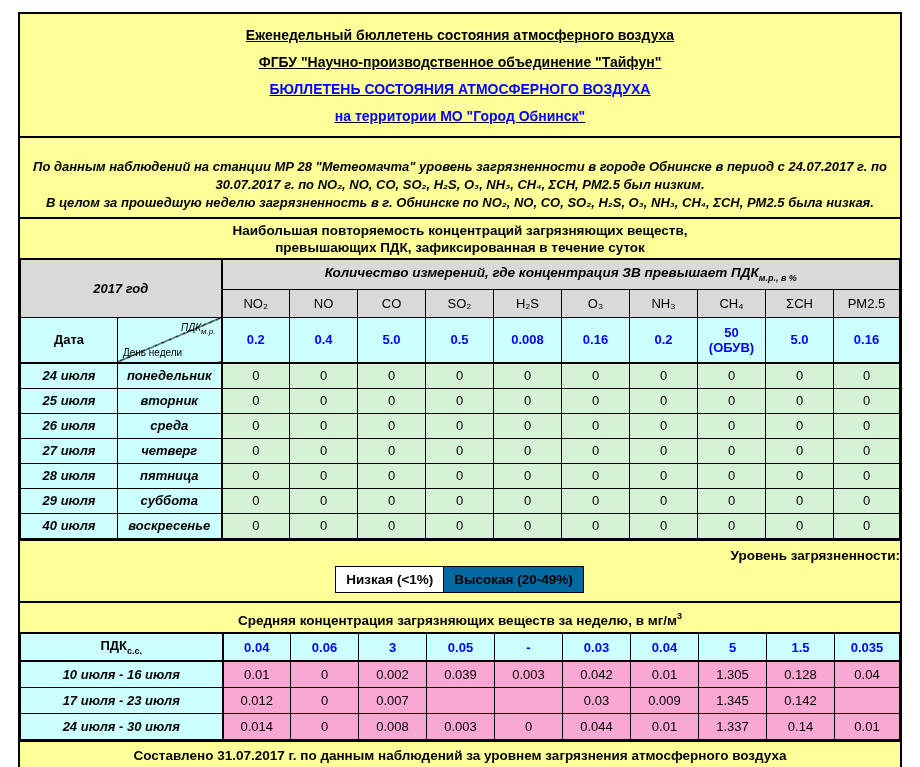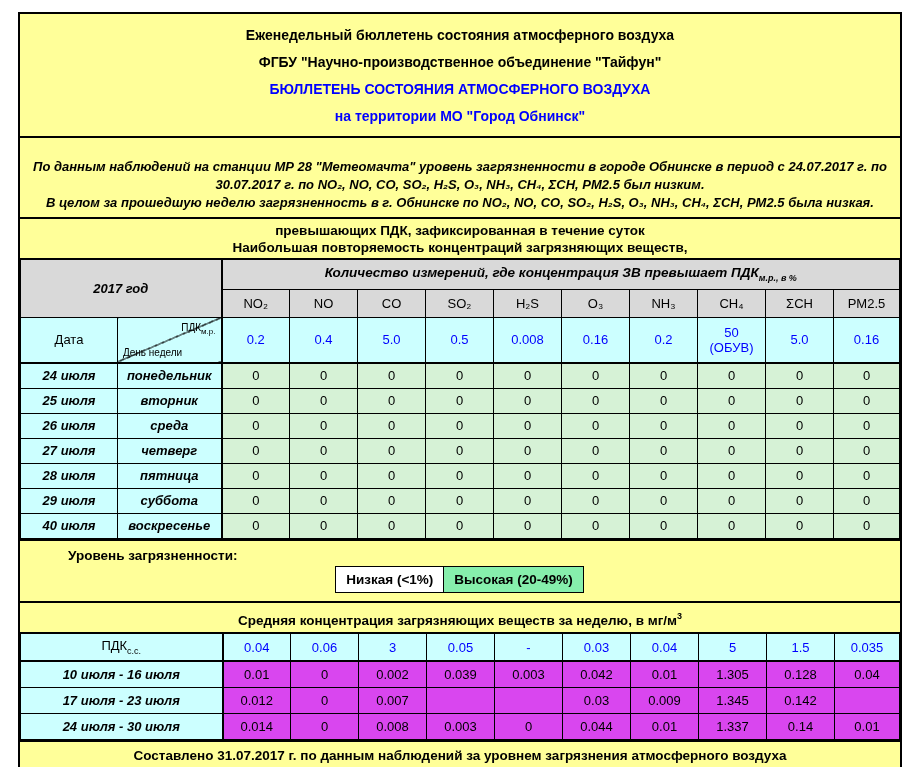--- a/index.html
+++ b/index.html
@@ -1,62 +1,62 @@
 <!DOCTYPE html>
 <html><head>
 <meta charset="utf-8">
 <style>
   html,body{margin:0;padding:0;background:#ffffff;}
   body{width:920px;height:767px;font-family:"Liberation Sans","DejaVu Sans",sans-serif;color:#000;}
   .doc{width:884px;margin:12px 18px;border:2px solid #000;box-sizing:border-box;background:#ffff99;}
   .sec{border-top:2px solid #000;}
   .sec:first-child{border-top:none;}
   .blue{color:#0000ff;}
-  .bold{font-weight:normal;}
+  .bold{font-weight:bold;}
   .bi{font-weight:bold;font-style:italic;}
 
   
-  .hdr{padding:8px 0 6px 0;}
+  .hdr{padding:8px 0 6px 0;text-decoration:underline;}
   .hdr div{line-height:27px;font-size:14px;font-weight:bold;text-align:center;}
 
   
   .summary{padding:20px 10px 5px 10px;font-size:13px;line-height:18px;}
   .summary div{font-weight:bold;font-style:italic;text-align:center;}
 
   
   .band{padding:3px 0 2px 0;font-size:13.5px;line-height:17px;font-weight:bold;text-align:center;}
 
   
   table{border-collapse:collapse;table-layout:fixed;width:100%;}
   td{border:1px solid #000;text-align:center;vertical-align:middle;font-size:13px;padding:0 2px;overflow:hidden;}
   .grey{background:#d9d9d9;}
   .cyan{background:#ccffff;}
   .green{background:#d6f2d6;}
-  .white{background:#d946ef;}
+  .white{background:#f9a8d4;}
   .bl2{border-left:2px solid #000;}
   .bb2{border-bottom:2px solid #000;}
   .bt2{border-top:2px solid #000;}
   sub{font-size:9px;}
   sup{font-size:9px;}
 
   .r-h1{height:30px;}
   .r-h2{height:28px;}
   .r-pdk{height:46px;}
   .r-day{height:25px;}
   .r-wk{height:26px;}
 
   
   .diag{position:relative;padding:0;background-image:linear-gradient(to bottom right,transparent 49.3%,#000 49.3%,#000 50.7%,transparent 50.7%);}
-  .diag .d-top{position:absolute;top:4px;right:5px;font-size:10px;}
+  .diag .d-top{position:absolute;top:4px;right:5px;font-size:10px;font-style:italic;}
   .diag .d-top sub{font-size:8px;}
   .diag .d-bot{position:absolute;bottom:4px;left:5px;font-size:10px;}
 
   
   .legend{padding:5px 0 8px 0;}
-  .legend-title{font-size:13.5px;font-weight:bold;text-align:left;line-height:20px;padding-left:48px;}
+  .legend-title{font-size:13.5px;font-weight:bold;text-align:right;line-height:20px;}
   .legend-row{display:flex;justify-content:center;}
   .legend-row .cell{border:1px solid #000;margin-left:-1px;padding:4px 10px;font-size:13.5px;font-weight:bold;line-height:17px;}
 
   
   .footer{padding:5px 0 6px 0;font-size:13.5px;line-height:18px;font-weight:bold;text-align:center;}
 </style>
 </head>
 <body>
 
 <div class="doc">
@@ -68,22 +68,22 @@
     <div class="blue">на территории МО "Город Обнинск"</div>
   </div>
 
   <div class="sec summary">
     <div>По данным наблюдений на станции МР 28 "Метеомачта" уровень загрязненности в городе Обнинске в период с 24.07.2017 г. по 30.07.2017 г. по NO₂, NO, CO, SO₂, H₂S, O₃, NH₃, CH₄, ΣCH, PM2.5 был низким.</div>
     <div>В целом за прошедшую неделю загрязненность в г. Обнинске по NO₂, NO, CO, SO₂, H₂S, O₃, NH₃, CH₄, ΣCH, PM2.5 была низкая.</div>
   </div>
 
   <div class="sec">
     <div class="band">
+      <div>Наибольшая повторяемость концентраций загрязняющих веществ,</div>
       <div>превышающих ПДК, зафиксированная в течение суток</div>
-      <div>Наибольшая повторяемость концентраций загрязняющих веществ,</div>
     </div>
     <table class="bt2">
       <colgroup>
         <col style="width:97px">
           <col style="width:104px">
         <col style="width:68px">
           <col style="width:68px">
           <col style="width:68px">
           <col style="width:68px">
           <col style="width:68px">
@@ -229,21 +229,21 @@
         <td class="green">0</td>
       </tr>
     </tbody>
       </table>
   </div>
 
   <div class="sec legend">
     <div class="legend-title">Уровень загрязненности:</div>
     <div class="legend-row">
       <div class="cell" style="background: #ffffff;">Низкая (&lt;1%)</div>
-      <div class="cell" style="background: #86efac;">Высокая (20-49%)</div>
+      <div class="cell" style="background: #0369a1;">Высокая (20-49%)</div>
     </div>
   </div>
 
   <div class="sec">
     <div class="band" style="padding:5px 0 4px 0;"><span>Средняя концентрация загрязняющих веществ за неделю, в мг/м</span><sup>3</sup></div>
     <table class="bt2">
       <colgroup>
         <col style="width:202px">
         <col style="width:68px">
           <col style="width:68px">

